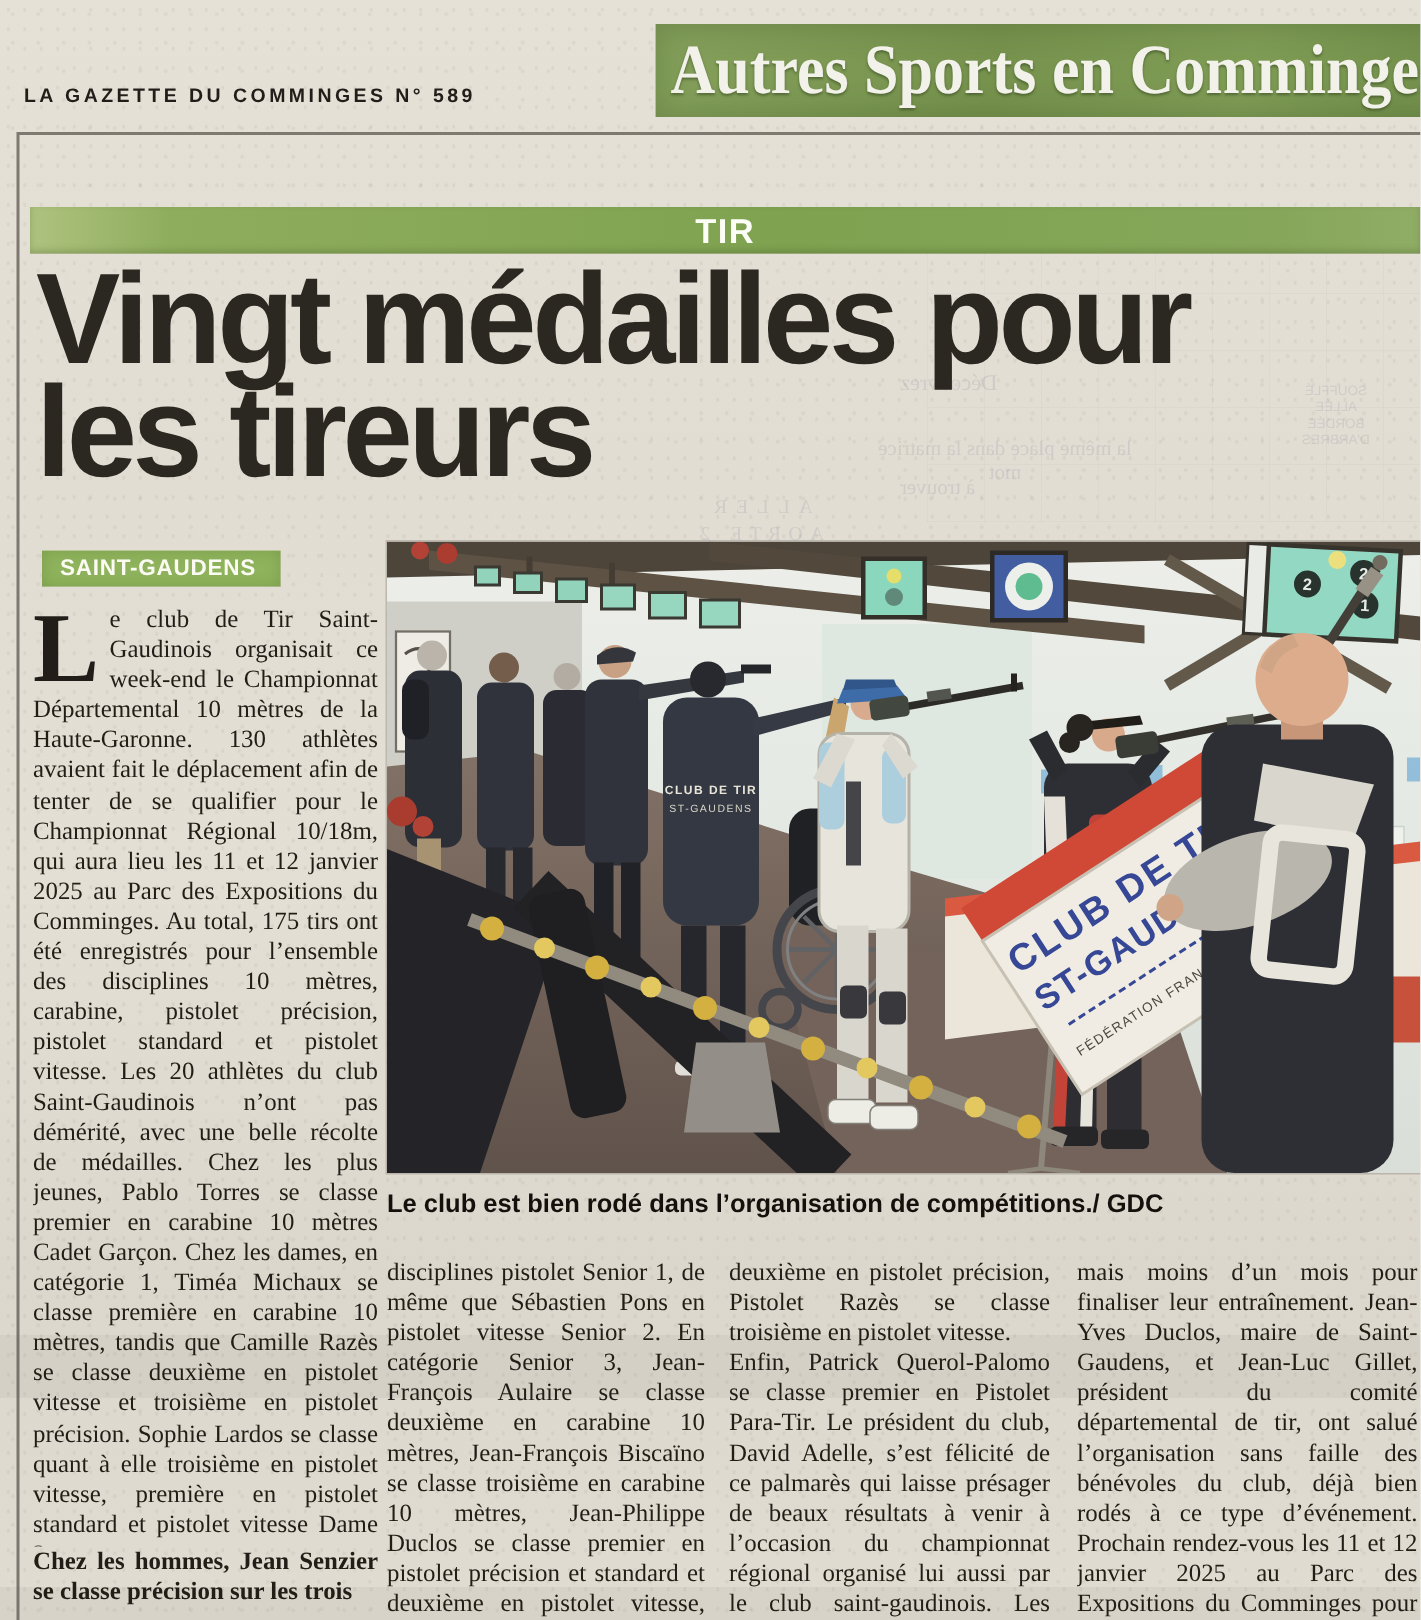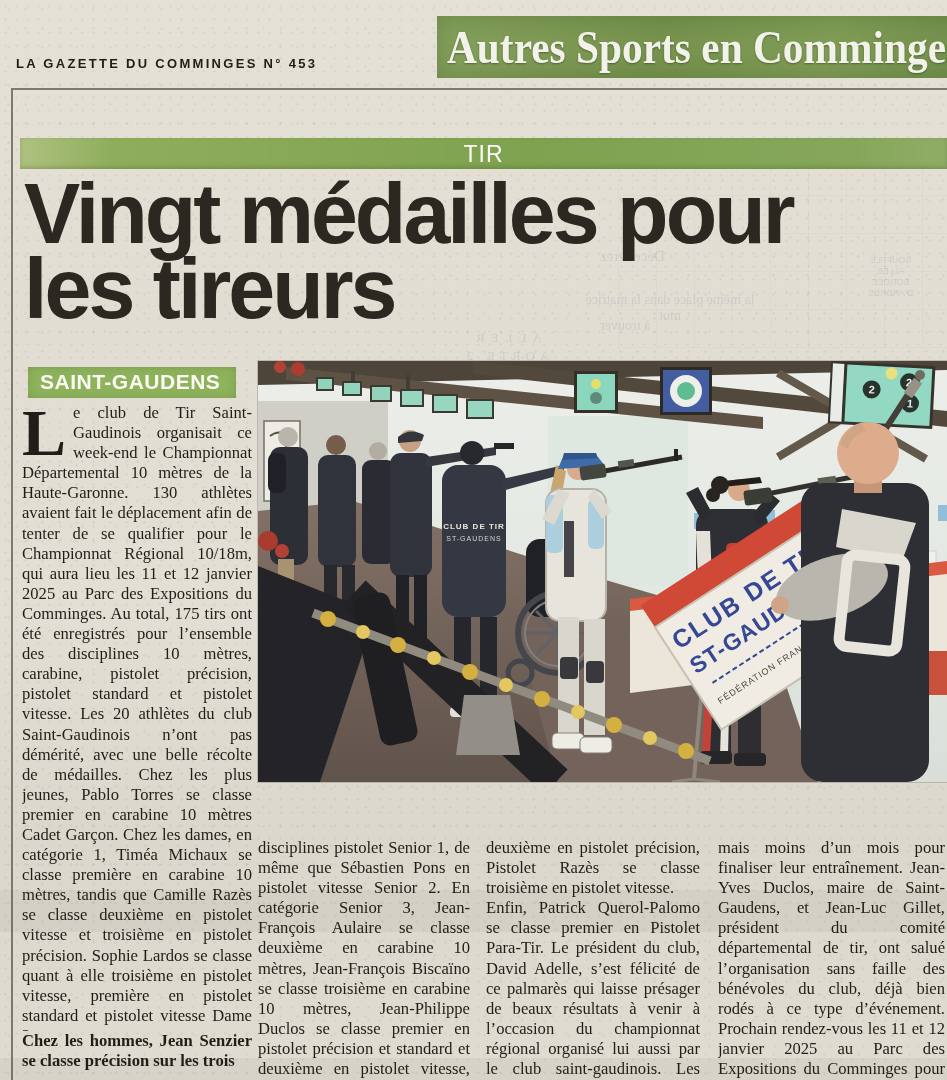--- a/index.html
+++ b/index.html
@@ -34,28 +34,28 @@
   .bleed-grid{left:618px;top:148px;width:329px;height:200px;opacity:.55;
     background-image:
       repeating-linear-gradient(0deg, rgba(120,130,150,.10) 0 1px, transparent 1px 38px),
       repeating-linear-gradient(90deg, rgba(120,130,150,.10) 0 1px, transparent 1px 38px);}
   .shade-band{left:0;width:947px;background:rgba(60,55,45,.05);}
   
   .kicker-bar{left:20px;top:138px;width:927px;height:31px;
     background:linear-gradient(90deg,#aec27f 0%,#8fae5d 10%,#7ea250 55%,#86a75a 90%,#90ad66 100%);
     box-shadow:inset 0 -2px 4px rgba(50,70,25,.25);}
   .kicker-text{position:absolute;left:0;top:3px;width:100%;text-align:center;
-    font-family:"Liberation Sans",sans-serif;font-weight:normal;font-size:23px;
+    font-family:"Liberation Sans",sans-serif;font-weight:bold;font-size:23px;
     letter-spacing:1px;color:#fdfdf8;}
   .headline{left:24px;top:176px;width:920px;
     font-family:"Liberation Sans",sans-serif;font-weight:bold;font-size:86px;line-height:75px;
     letter-spacing:-3px;color:#2b2721;transform:scaleX(.98);transform-origin:left top;}
   
   .location-tag{left:28px;top:367px;background:#8fb35c;padding:3px 16px 4px 12px;
-    font-family:"Liberation Sans",sans-serif;font-weight:bold;font-size:21px;
+    font-family:"Liberation Sans",sans-serif;font-weight:bold;font-size:15px;
     letter-spacing:.5px;color:#fbfbf4;box-shadow:inset 0 0 10px rgba(50,70,25,.2);}
   
   .bodycol{font-family:"Liberation Serif",serif;font-size:16.6px;line-height:20.1px;
     text-align:justify;color:#211d17;overflow:hidden;}
   .col1{left:22px;top:403px;width:230px;height:677px;}
   .col1 .p1{margin:0;height:628px;overflow:hidden;}
   .col1 .p2{margin:0;font-weight:bold;}
   .dropcap{float:left;font-family:"Liberation Serif",serif;font-weight:bold;
     font-size:66px;line-height:54px;padding:3px 7px 0 0;color:#211e19;}
   .col2{left:258px;top:838px;width:212px;height:242px;}
@@ -80,21 +80,21 @@
   <div class="abs bleed" style="left:600px;top:318px;font-size:14px;">à trouver</div>
   <div class="abs bleed" style="left:470px;top:330px;font-size:13px;letter-spacing:6px;">ALLER</div>
   <div class="abs bleed" style="left:462px;top:348px;font-size:13px;letter-spacing:5px;">AORTE 2</div>
   <div class="abs bleed" style="left:868px;top:255px;font-size:9px;line-height:11px;font-family:'Liberation Sans',sans-serif;">SOUFFLÉ
 ALLÉE
 BORDÉE
 D'ARBRES</div>
   <div class="abs shade-band" style="top:890px;height:42px;"></div>
   <div class="abs shade-band" style="top:1058px;height:22px;"></div>
 
-  <div class="abs masthead-left">LA GAZETTE DU COMMINGES N° 453</div>
+  <div class="abs masthead-left">LA GAZETTE DU COMMINGES N° 589</div>
   <div class="abs top-banner">
     <div class="top-banner-text">Autres Sports en Comminges</div>
   </div>
 
   <div class="abs frame"></div>
 
   <div class="abs kicker-bar">
     <div class="kicker-text">TIR</div>
   </div>
 
@@ -363,20 +363,21 @@
         <circle cx="24" cy="190" r="7" fill="#b03a2e"></circle>
         <circle cx="40" cy="8" r="7" fill="#a83328"></circle>
         <circle cx="22" cy="6" r="6" fill="#b03a2e"></circle>
         <polygon points="206,334 252,334 262,394 198,394" fill="#8f8c85"></polygon>
       </g>
 
       <rect x="0" y="0" width="689" height="421" fill="#d8cfc0" opacity=".06"></rect>
     </svg>
   </div>
 
+  <div class="abs caption">Le club est bien rodé dans l’organisation de compétitions./ GDC</div>
 
   <div class="abs bodycol col2">
     <p>disciplines pistolet Senior 1, de même que Sébastien Pons en pistolet vitesse Senior 2. En catégorie Senior 3, Jean-François Aulaire se classe deuxième en carabine 10 mètres, Jean-François Biscaïno se classe troisième en carabine 10 mètres, Jean-Philippe Duclos se classe premier en pistolet précision et standard et deuxième en pistolet vitesse, Michel Malpaux se classe</p>
   </div>
   <div class="abs bodycol col3">
     <p>deuxième en pistolet précision, Pistolet Razès se classe troisième en pistolet vitesse.</p>
     <p>Enfin, Patrick Querol-Palomo se classe premier en Pistolet Para-Tir. Le président du club, David Adelle, s’est félicité de ce palmarès qui laisse présager de beaux résultats à venir à l’occasion du championnat régional organisé lui aussi par le club saint-gaudinois. Les athlètes ont désor-</p>
   </div>
   <div class="abs bodycol col4">
     <p>mais moins d’un mois pour finaliser leur entraînement. Jean-Yves Duclos, maire de Saint-Gaudens, et Jean-Luc Gillet, président du comité départemental de tir, ont salué l’organisation sans faille des bénévoles du club, déjà bien rodés à ce type d’événement. Prochain rendez-vous les 11 et 12 janvier 2025 au Parc des Expositions du Comminges pour le championnat régional.</p>

